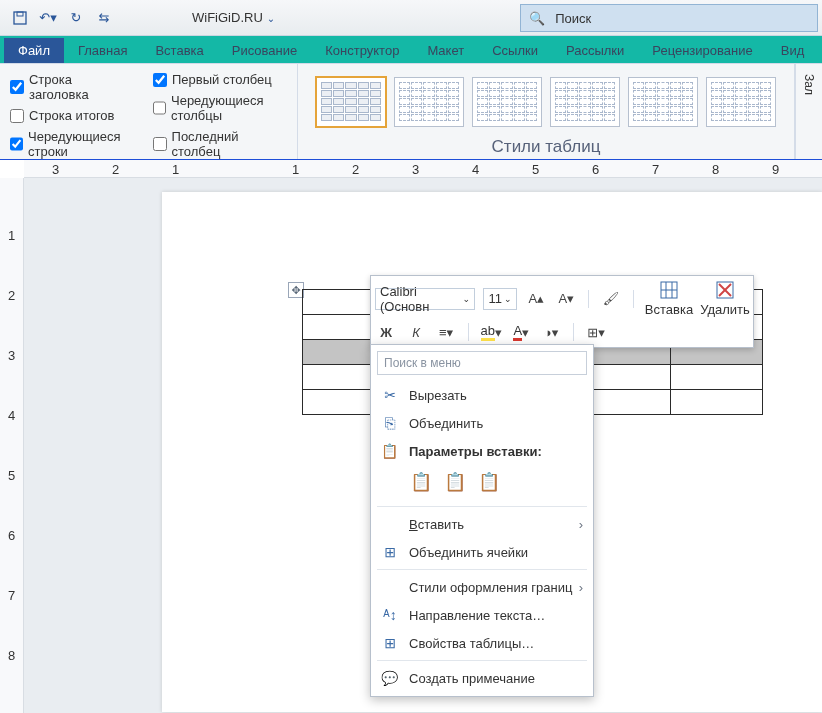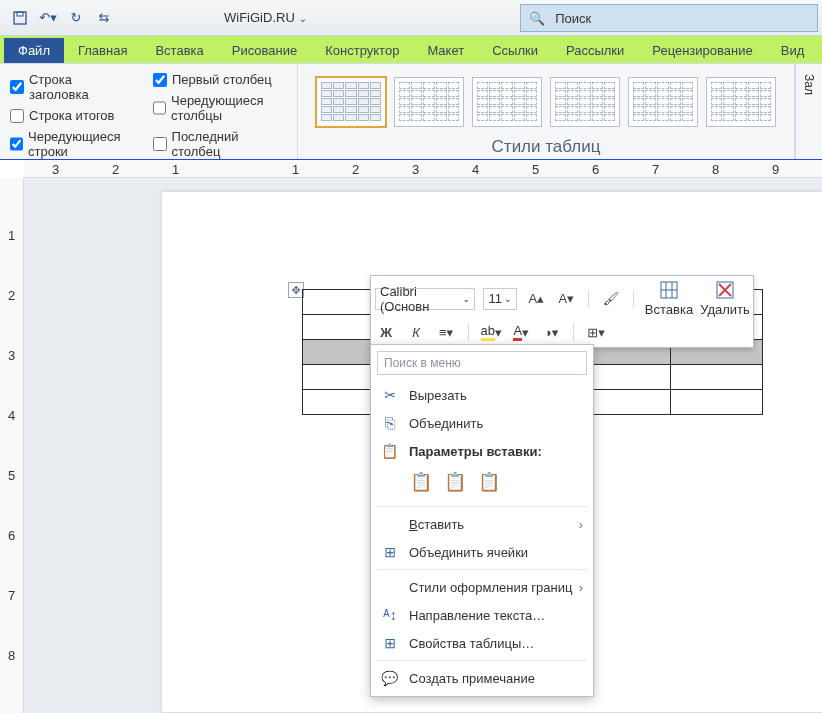--- a/index.html
+++ b/index.html
@@ -1,24 +1,24 @@
 <!DOCTYPE html>
 <html><head>
 <meta charset="utf-8">
 <style>
 *{box-sizing:border-box;margin:0;padding:0;font-family:"Segoe UI",Arial,sans-serif;font-size:13px;color:#333}
 body{background:#fff;width:822px;height:713px;overflow:hidden;position:relative}
 .titlebar{height:36px;background:linear-gradient(#f6f7f9,#e8ecef);display:flex;align-items:center;border-bottom:1px solid #c9d5e0}
 .qat{display:flex;align-items:center;gap:4px;padding-left:8px}
 .qat-btn{width:24px;height:24px;display:flex;align-items:center;justify-content:center;color:#2a5699}
-.doc-title{margin-left:108px;color:#2a5699;font-size:13px}
+.doc-title{margin-left:76px;color:#2a5699;font-size:13px}
 .caret{font-size:10px;margin-left:4px;color:#2a5699}
 .search-box{position:absolute;left:520px;top:4px;right:4px;height:28px;background:#cfe0f0;border:1px solid #92b4d4;display:flex;align-items:center;padding:0 8px;color:#5a6d80}
 .search-box .ico{margin-right:10px}
-.ribbon-tabs{height:28px;background:#bef264;display:flex;align-items:flex-end;padding:0 4px;border-bottom:1px solid #d2dae8}
+.ribbon-tabs{height:28px;background:#14b8a6;display:flex;align-items:flex-end;padding:0 4px;border-bottom:1px solid #d2dae8}
 .tab{padding:5px 14px;font-size:13px;color:#3a455e;cursor:pointer}
 .tab.file{background:#2a5699;color:#fff}
 .ribbon-body{height:96px;background:#f4f6f8;border-bottom:1px solid #1d4ed8;display:flex}
 .grp{border-right:1px solid #d4dce8;display:flex;flex-direction:column;padding:4px 10px 0}
 .grp-content{flex:1;display:flex;gap:18px;align-items:flex-start;padding-top:4px}
 .grp-label{text-align:center;font-size:17px;color:#57627a;padding:2px 0}
 .chk-col{display:flex;flex-direction:column;gap:6px}
 .chk{display:flex;align-items:center;gap:5px;font-size:13px}
 .chk input{width:14px;height:14px}
 .styles-grp{flex:1}

